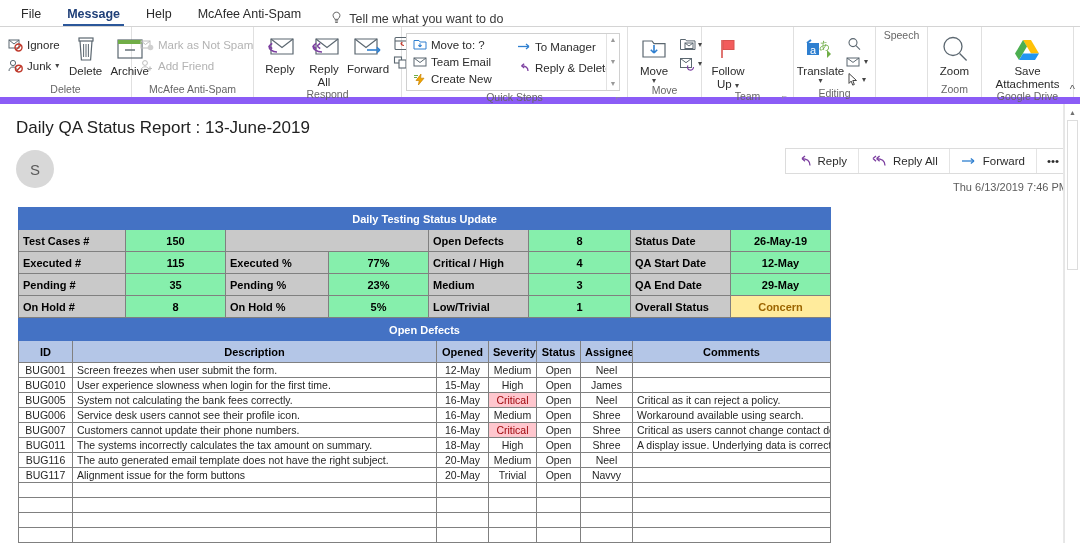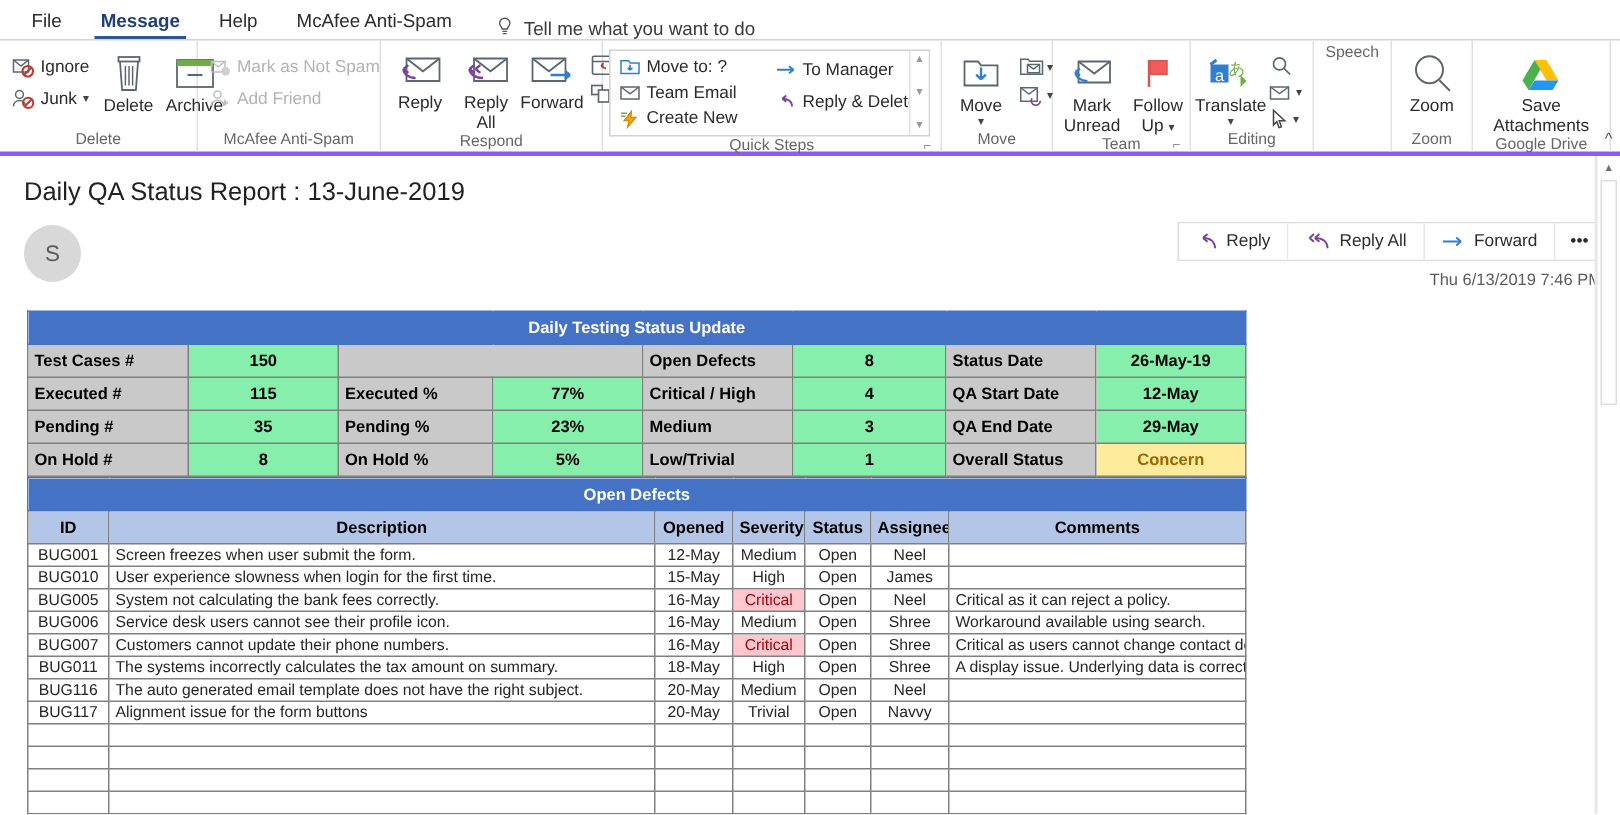--- a/index.html
+++ b/index.html
@@ -36,21 +36,21 @@
   .tellme {
     display: flex; align-items: center; gap: 6px;
     padding-left: 16px; color: #3a3a3a; font-size: 12.5px;
   }
   .bulb { width: 13px; height: 15px; display: block; }
 
   .ribbon {
     display: flex; align-items: stretch;
     height: 78px;
     border-top: 1px solid #d4d4d4;
-    border-bottom: 3px solid #8b5cf6;
+    border-bottom: 7px solid #8b5cf6;
     background: #fff;
     position: relative;
   }
   .group {
     display: flex; flex-direction: column;
     position: relative;
     border-right: 1px solid #e0e0e0;
     padding: 2px 4px 0 4px;
   }
   .group:last-child { border-right: none; }
@@ -469,32 +469,20 @@
             </span>
             <span class="caret">▾</span>
           </div>
         </div>
       </div>
       <div class="group-label">Move</div>
     </div>
 
     <div class="group" style="width:92px;">
       <div class="group-body">
-        <div class="big-item">
-          <span class="bi-ico">
-            <svg width="28" height="24" viewBox="0 0 28 24">
-                <path d="M5 4h21v14H5z" fill="none" stroke="#5b6770" stroke-width="1.2"></path>
-                <path d="M5 4l10.5 8L26 4" fill="none" stroke="#5b6770" stroke-width="1.2"></path>
-                <path d="M11 17c-5 0-8-3-8-6" fill="none" stroke="#2E7FD0" stroke-width="1.5"></path>
-                <path d="M3 11l3-2.4M3 11l3 2.4" fill="none" stroke="#2E7FD0" stroke-width="1.5"></path>
-              </svg>
-          </span>
-          <span class="bi-lbl">Mark</span>
-          <span class="bi-lbl">Unread</span>
-        </div>
         <div class="big-item">
           <span class="bi-ico">
             <svg width="24" height="24" viewBox="0 0 24 24">
                 <path d="M6 3v18" stroke="#d9534f" stroke-width="1.6"></path>
                 <rect x="7" y="3.5" width="11" height="9" fill="#f25c5c" stroke="#d9534f" stroke-width="1"></rect>
               </svg>
           </span>
           <span class="bi-lbl">Follow</span>
           <span class="bi-lbl"><span>Up</span> <span class="caret">▾</span></span>
         </div>

